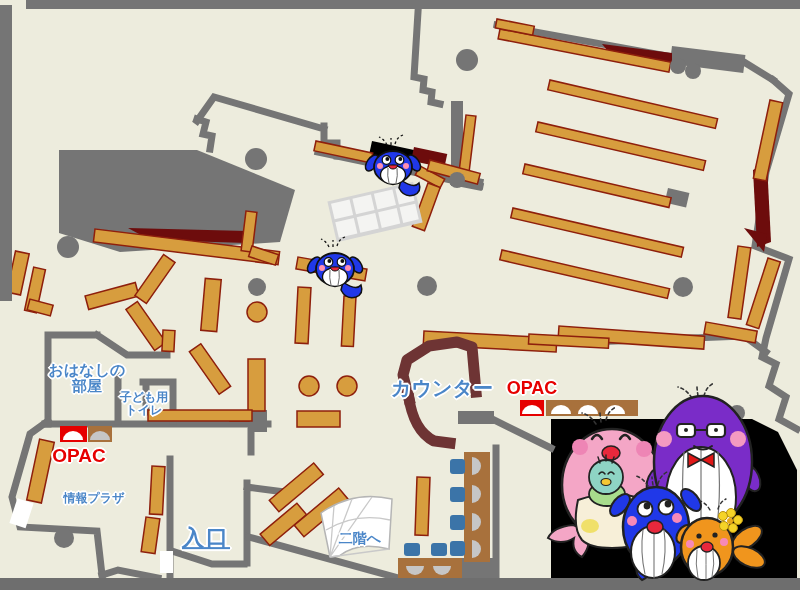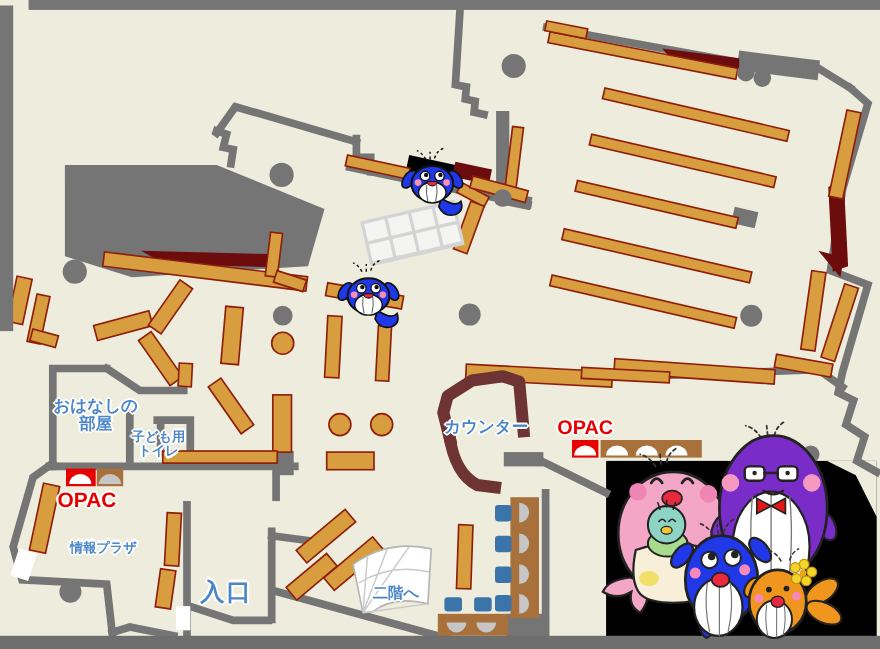--- a/index.html
+++ b/index.html
@@ -321,17 +321,17 @@
   <use href="#map-whale" transform="translate(393,167)"></use>
   <use href="#map-whale" transform="translate(335,269)"></use>
 </svg>
 
   <div class="lbl" style="left:87px;top:378px;font-size:15px;">おはなしの
 部屋</div>
   <div class="lbl" style="left:144px;top:404px;font-size:12px;">子ども用
 トイレ</div>
   <div class="lbl red" style="left:79px;top:456px;font-size:19px;">OPAC</div>
   <div class="lbl" style="left:94px;top:498px;font-size:12px;">情報プラザ</div>
-  <div class="lbl" style="left:206px;top:538px;font-size:22px;letter-spacing:2px;">入口</div>
+  <div class="lbl" style="left:206px;top:538px;font-size:22px;letter-spacing:2px;text-decoration:underline;">入口</div>
   <div class="lbl" style="left:360px;top:539px;font-size:14px;">二階へ</div>
-  <div class="lbl" style="left:442px;top:389px;font-size:15px;">カウンター</div>
+  <div class="lbl" style="left:442px;top:389px;font-size:20px;">カウンター</div>
   <div class="lbl red" style="left:532px;top:389px;font-size:18px;">OPAC</div>
 </div>
 
 </body></html>

